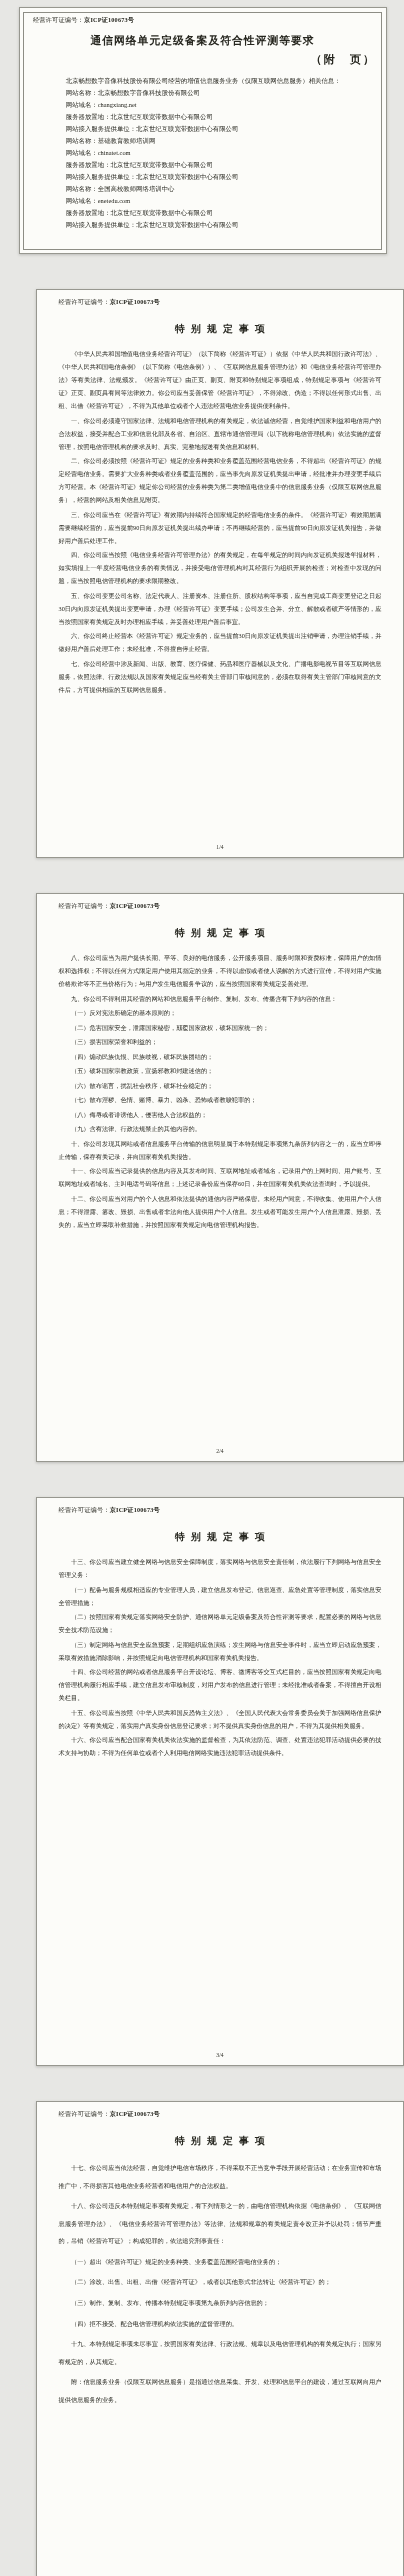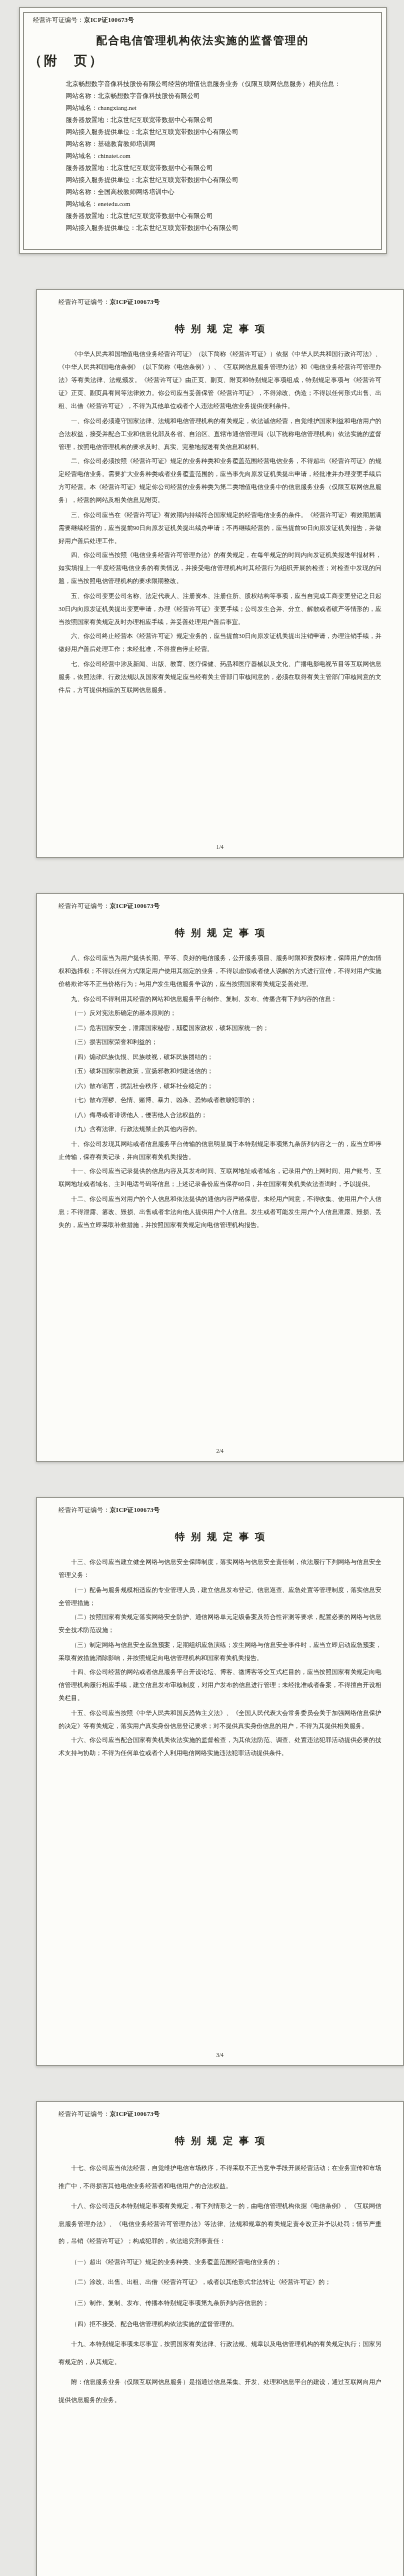--- a/index.html
+++ b/index.html
@@ -38,22 +38,22 @@
   .cover .doc-header { margin: 1px 0 0 4.1px; }
   .lic-no { font-weight: 700; }
   .cover-title {
     text-align: center;
     font-size: 10.8px;
     font-weight: 700;
     margin-top: 8.2px;
     letter-spacing: 1px;
   }
   .cover-subtitle {
-    text-align: left;
-    font-size: 13px;
+    text-align: right;
+    font-size: 11px;
     font-weight: 700;
     margin-top: 4.1px;
     letter-spacing: 2.1px;
   }
   .cover-body {
     margin: 8.2px 27px 0 37px;
     font-size: 6.4px;
     line-height: 12px;
   }
   
@@ -85,21 +85,21 @@
   }
 </style>
 </head>
 <body>
 
 <div class="stack">
 
   <section class="sheet cover">
     <div class="cover-frame"></div>
     <div class="doc-header"><span>经营许可证编号：</span><span class="lic-no">京ICP证100673号</span></div>
-    <div class="cover-title">配合电信管理机构依法实施的监督管理的</div>
+    <div class="cover-title">通信网络单元定级备案及符合性评测等要求</div>
     <div class="cover-subtitle">（附　页）</div>
     <div class="cover-body">
       <div class="cover-line">北京畅想数字音像科技股份有限公司经营的增值信息服务业务（仅限互联网信息服务）相关信息：</div>
       <div class="cover-line"><span>网站名称：</span><span>北京畅想数字音像科技股份有限公司</span></div>
       <div class="cover-line"><span>网站域名：</span><span>changxiang.net</span></div>
       <div class="cover-line"><span>服务器放置地：</span><span>北京世纪互联宽带数据中心有限公司</span></div>
       <div class="cover-line"><span>网站接入服务提供单位：</span><span>北京世纪互联宽带数据中心有限公司</span></div>
       <div class="cover-line"><span>网站名称：</span><span>基础教育教师培训网</span></div>
       <div class="cover-line"><span>网站域名：</span><span>chinatet.com</span></div>
       <div class="cover-line"><span>服务器放置地：</span><span>北京世纪互联宽带数据中心有限公司</span></div>

